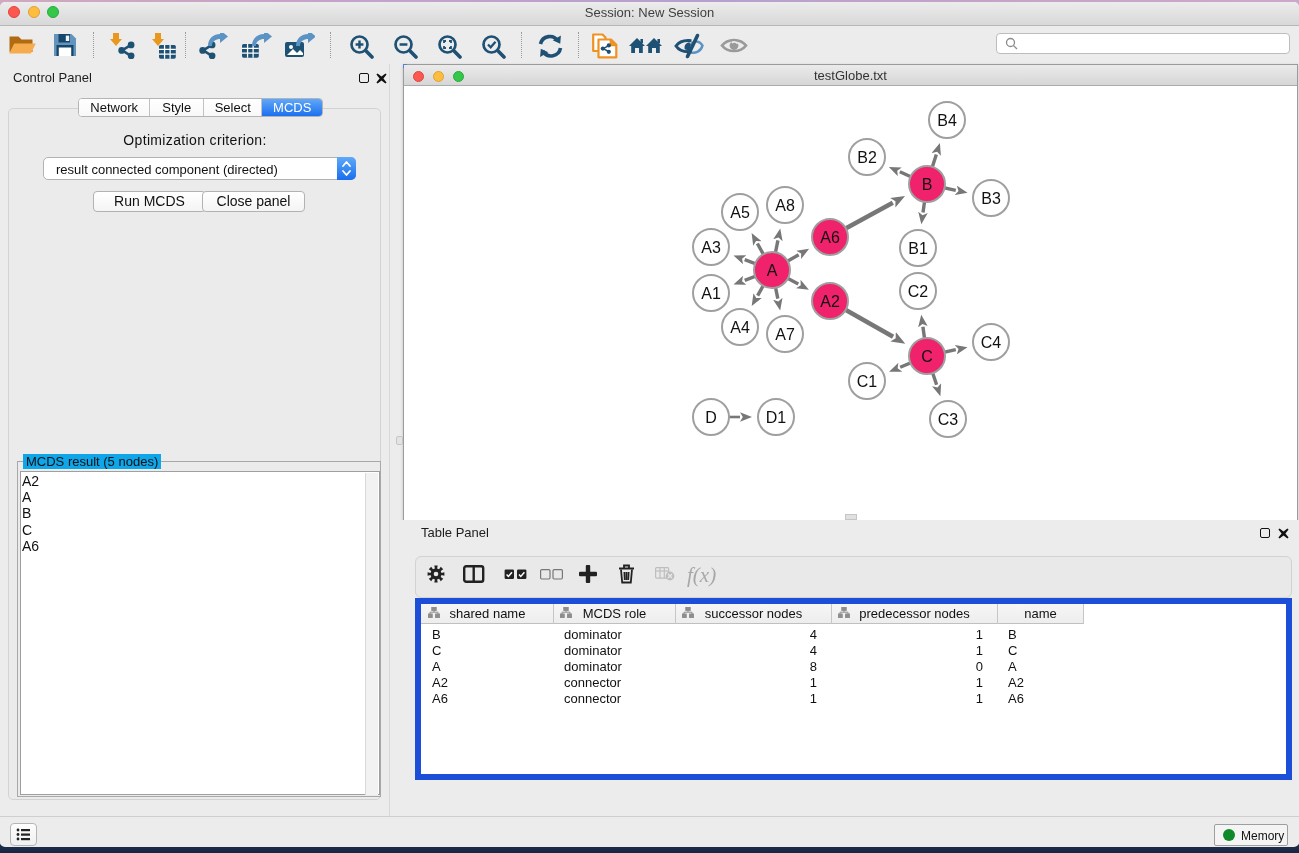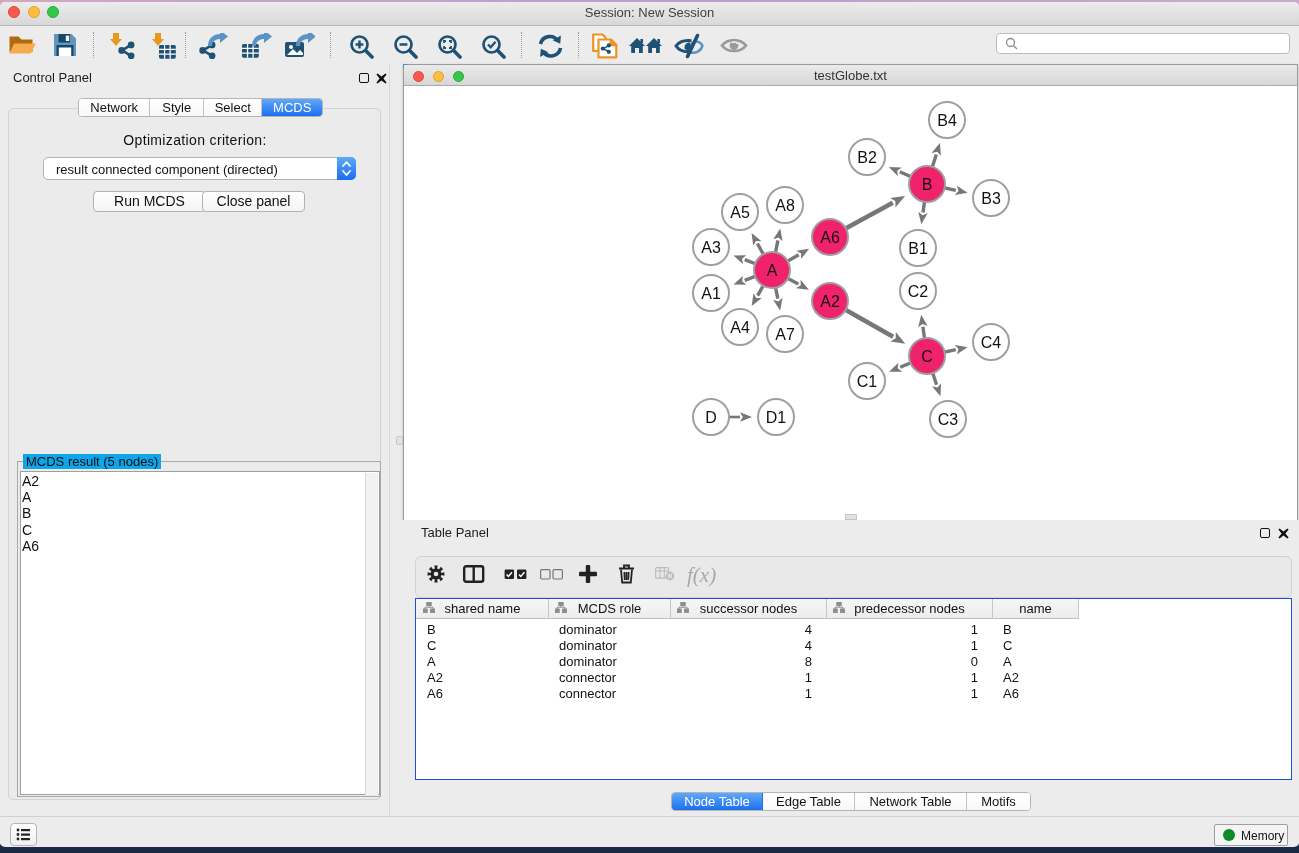--- a/index.html
+++ b/index.html
@@ -69,21 +69,21 @@
   background:linear-gradient(#ebebeb,#d6d6d6); border-bottom:1px solid #ababab; }
 #nettitle .title { position:absolute; width:100%; text-align:center; top:3px; font-size:13px; color:#333; }
 .ntl { position:absolute; top:5.5px; width:11px; height:11px; border-radius:50%; }
 #graphsvg { position:absolute; left:0; top:20px; }
 
 #tpanel { position:absolute; left:397px; top:518px; width:902px; height:296px; background:#ececec; }
 #tpanel .ptitle { position:absolute; left:24px; top:5px; font-size:13px; color:#1d1d1d; }
 #ttoolbar { position:absolute; left:18px; top:36px; width:877px; height:42px;
   background:#e9e9e9; border:1px solid #d2d2d2; border-radius:6px; }
 #ttable { position:absolute; left:18px; top:78px; width:877px; height:182px;
-  background:#fff; border:1px solid #1d4ed8; }
+  background:#fff; border:6px solid #1d4ed8; }
 #thead { position:absolute; left:0; top:0; height:20px; background:linear-gradient(#f6f6f6,#ededed);
   border-bottom:1px solid #c0c0c0; }
 .th { position:absolute; top:0; height:20px; line-height:20px; border-right:1px solid #c6c6c6;
   font-size:13px; color:#111; text-align:center; }
 .td { position:absolute; font-size:13px; color:#111; height:16px; line-height:16px; }
 
 
 #statusbar { position:absolute; left:0; top:814px; width:1299px; height:29px;
   background:#ececec; border-top:1px solid #cfcfcf; }
 #memorybtn { position:absolute; left:1214px; top:7px; width:74px; height:22px;
@@ -511,26 +511,20 @@
           <div class="td" style="left:143px;top:71px;">connector</div>
           <div class="td" style="left:311px;top:71px;width:85px;text-align:right;">1</div>
           <div class="td" style="left:477px;top:71px;width:85px;text-align:right;">1</div>
           <div class="td" style="left:587px;top:71px;">A2</div>
           <div class="td" style="left:11px;top:87px;">A6</div>
           <div class="td" style="left:143px;top:87px;">connector</div>
           <div class="td" style="left:311px;top:87px;width:85px;text-align:right;">1</div>
           <div class="td" style="left:477px;top:87px;width:85px;text-align:right;">1</div>
           <div class="td" style="left:587px;top:87px;">A6</div>
         </div>
-      <div class="seg" style="left:274px; top:272px;">
-        <div class="sel" style="width:91px;">Node Table</div>
-        <div style="width:92px;">Edge Table</div>
-        <div style="width:112px;">Network Table</div>
-        <div style="width:63px;">Motifs</div>
-      </div>
     </div>
 
     <div id="statusbar">
       <div id="listbtn">
         <svg width="25" height="21" viewBox="0 0 25 21">
           <g fill="#222">
               <circle cx="7" cy="6" r="1.4"></circle>
               <circle cx="7" cy="10.5" r="1.4"></circle>
               <circle cx="7" cy="15" r="1.4"></circle>
           <rect x="10" y="5" width="9" height="2.2"></rect>

